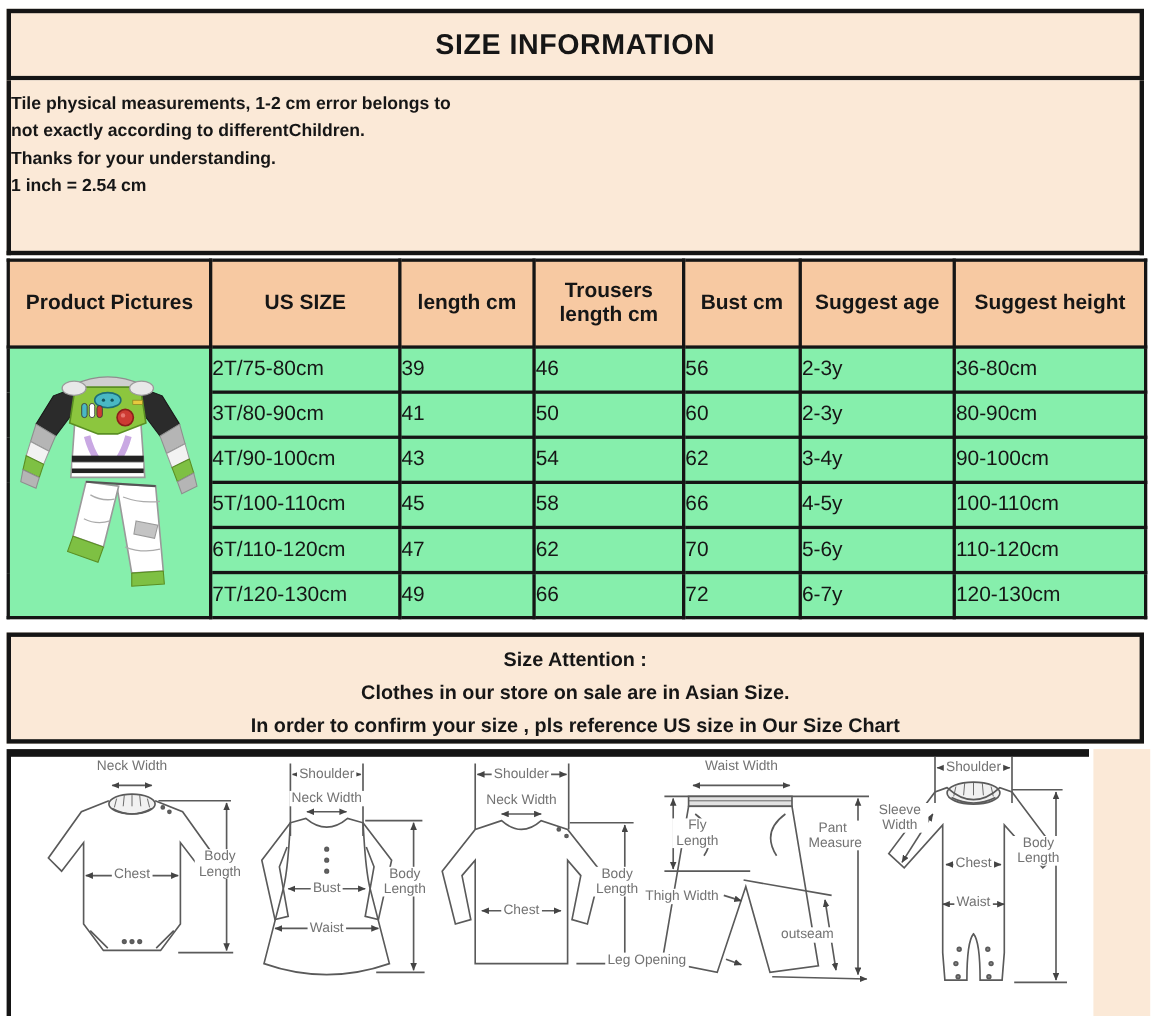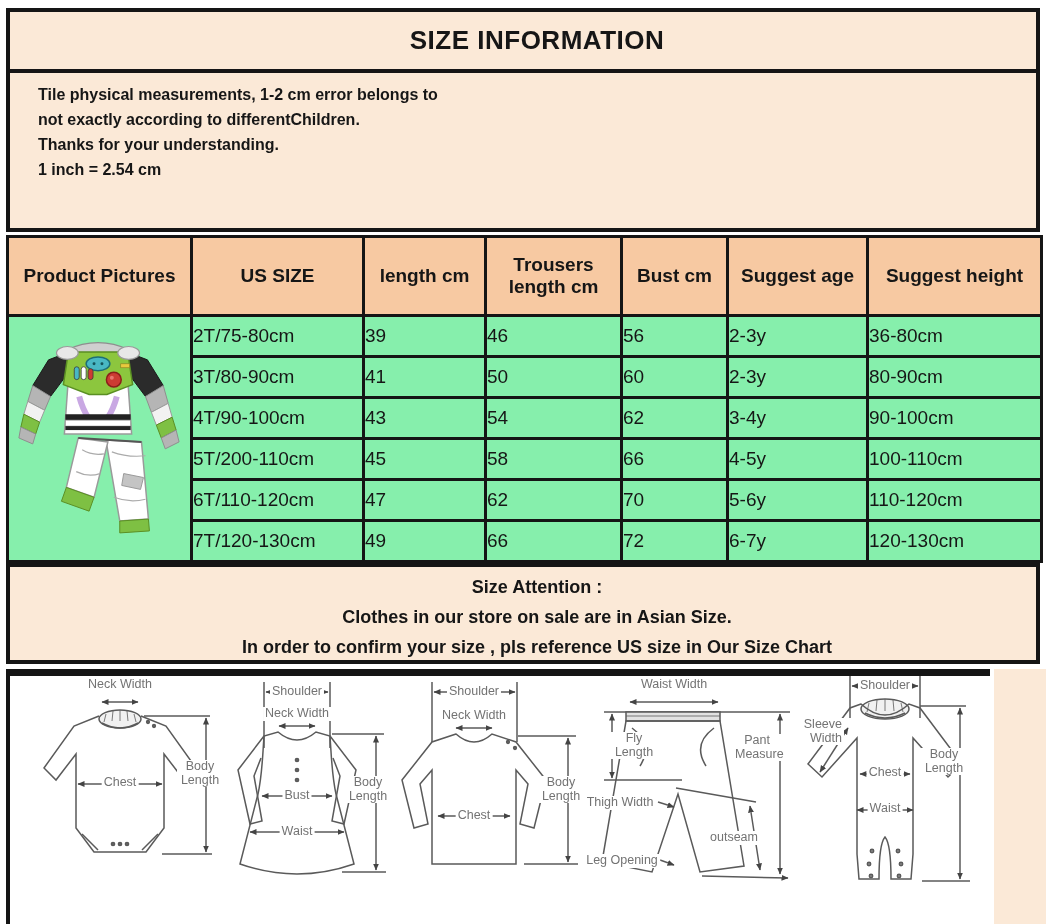--- a/index.html
+++ b/index.html
@@ -1,27 +1,27 @@
 <!DOCTYPE html>
 <html><head>
 <meta charset="utf-8">
 <style>
   html,body{margin:0;padding:0;background:#ffffff;}
   .page{position:relative;width:1046px;height:924px;background:#fff;box-sizing:border-box;
         font-family:"Liberation Sans","DejaVu Sans",sans-serif;color:#161616;padding-top:8px;overflow:hidden;}
-  .sect{margin:0 6px;box-sizing:border-box;padding-left:28px;}
+  .sect{margin:0 6px;box-sizing:border-box;}
   .box-title{border:4px solid #151515;background:#fbe9d7;height:65px;display:flex;align-items:center;justify-content:center;}
   .box-title h1{margin:0;font-size:26px;font-weight:bold;letter-spacing:.5px;}
   .box-note{border:4px solid #151515;border-top:none;background:#fbe9d7;height:159px;
             font-size:16px;font-weight:bold;line-height:25px;padding-top:9px;}
   table.size{border-collapse:collapse;table-layout:fixed;width:1034px;margin:3px 6px 0 6px;}
   table.size th{background:#f7c9a2;border:3px solid #151515;font-size:19px;font-weight:bold;height:76px;padding:0 2px;}
   table.size td{background:#86efac;border:3px solid #151515;font-size:19px;text-align:left;height:38px;padding:0;}
   td.photo-cell{background:#ffffff;vertical-align:middle;}
-  .box-att{margin-top:0;border:4px solid #151515;background:#fbe9d7;height:101px;text-align:center;
+  .box-att{margin-top:12px;border:4px solid #151515;background:#fbe9d7;height:101px;text-align:center;
            font-size:18px;font-weight:bold;line-height:30px;padding-top:5px;}
   .measure{position:relative;margin:4px 0 0 6px;width:1040px;height:283px;background:#ffffff;
            border-left:4px solid #151515;border-bottom:7px solid #151515;box-sizing:border-box;}
   .peach-strip{position:absolute;top:0;right:0;width:52px;height:276px;background:#fbe9d7;}
   .measure-title{margin:6px 0 0 6px;font-size:27px;font-weight:bold;letter-spacing:1px;}
   .measure-title .chev{letter-spacing:-2px;margin-left:6px;}
   .measure-rule{width:980px;height:7px;background:#151515;margin-top:5px;}
   .canvas{position:relative;width:976px;height:218px;margin-left:2px;}
   .mlabel{position:absolute;font-size:12.5px;line-height:13.5px;color:#737373;background:#fff;
           padding:0 2px;text-align:center;transform:translateX(-50%);white-space:nowrap;}
@@ -139,21 +139,21 @@
     </tr>
     <tr>
       <td>4T/90-100cm</td>
       <td>43</td>
       <td>54</td>
       <td>62</td>
       <td>3-4y</td>
       <td>90-100cm</td>
     </tr>
     <tr>
-      <td>5T/200-110cm</td>
+      <td>5T/100-110cm</td>
       <td>45</td>
       <td>58</td>
       <td>66</td>
       <td>4-5y</td>
       <td>100-110cm</td>
     </tr>
     <tr>
       <td>6T/110-120cm</td>
       <td>47</td>
       <td>62</td>
@@ -293,24 +293,24 @@
       
       <div class="mlabel" style="left:462px;top:9px;">Shoulder</div>
       <div class="mlabel" style="left:462px;top:33px;">Neck Width</div>
       <div class="mlabel" style="left:462px;top:133px;">Chest</div>
       <div class="mlabel wrap2" style="left:549px;top:100px;width:42px;">Body Length</div>
       
       <div class="mlabel" style="left:662px;top:2px;">Waist Width</div>
       <div class="mlabel wrap2" style="left:622px;top:56px;width:42px;">Fly Length</div>
       <div class="mlabel" style="left:608px;top:120px;">Thigh Width</div>
       <div class="mlabel" style="left:722px;top:155px;">outseam</div>
-      <div class="mlabel" style="left:610px;top:178px;">Leg Opening</div>
+      <div class="mlabel" style="left:576px;top:178px;">Leg Opening</div>
       <div class="mlabel wrap2" style="left:745px;top:58px;width:44px;">Pant Measure</div>
       
       <div class="mlabel" style="left:873px;top:3px;">Shoulder</div>
-      <div class="mlabel wrap2" style="left:806px;top:42px;width:48px;text-align:right;">Sleeve Width</div>
+      <div class="mlabel wrap2" style="left:806px;top:42px;width:48px;">Sleeve Width</div>
       <div class="mlabel" style="left:873px;top:90px;">Chest</div>
       <div class="mlabel" style="left:873px;top:126px;">Waist</div>
       <div class="mlabel wrap2" style="left:932px;top:72px;width:44px;">Body Length</div>
     </div>
   </div>
 
 </div>
 
 </body></html>

